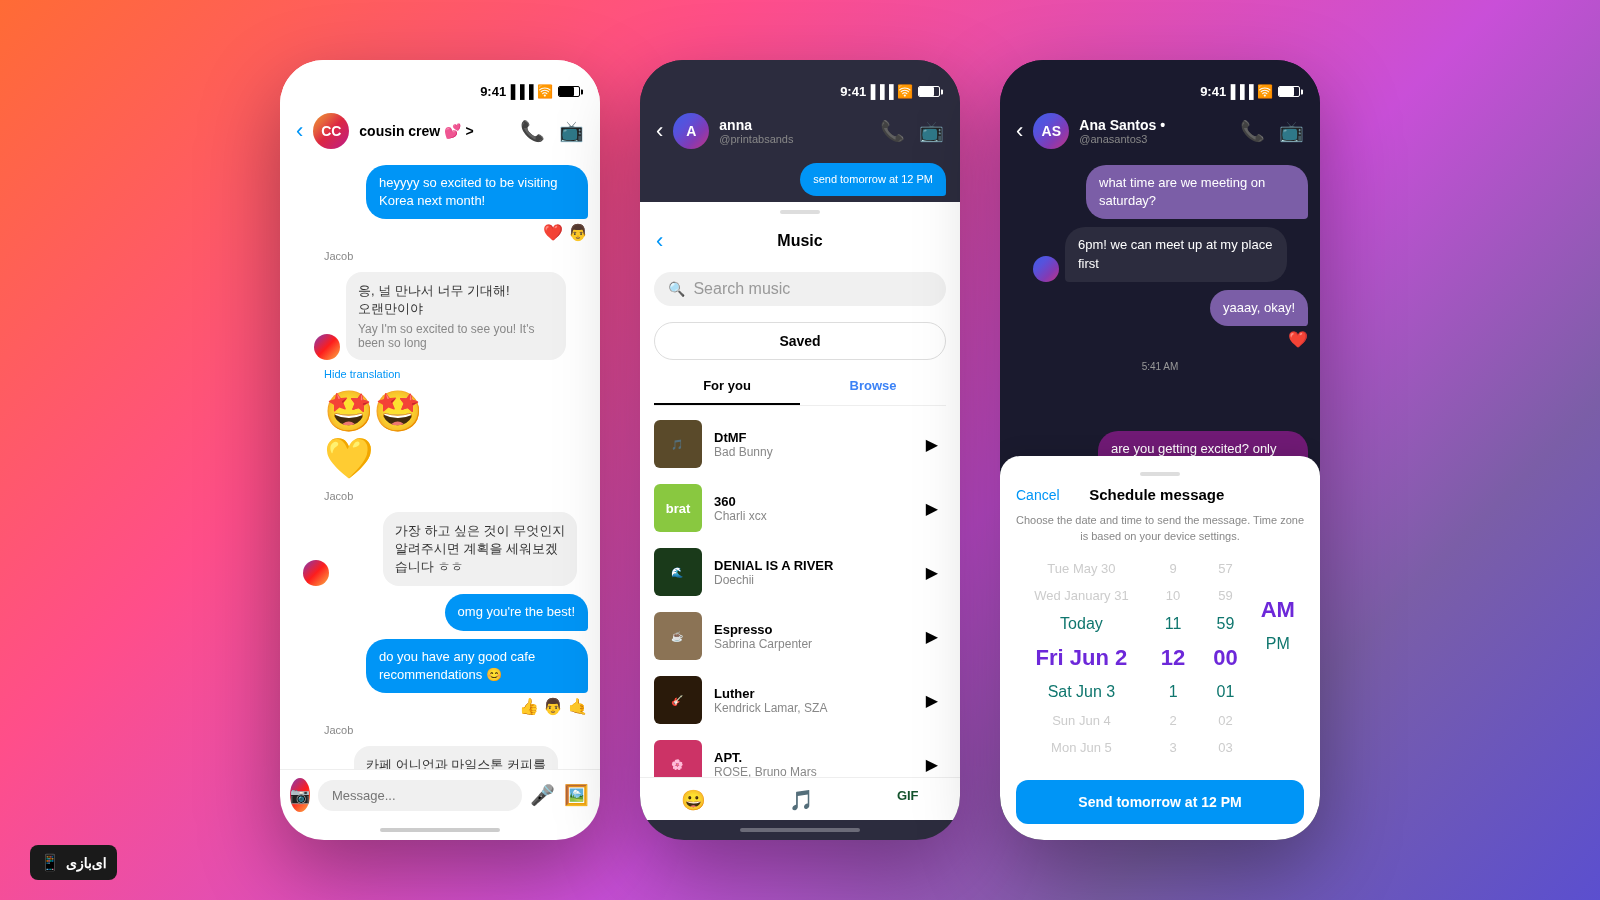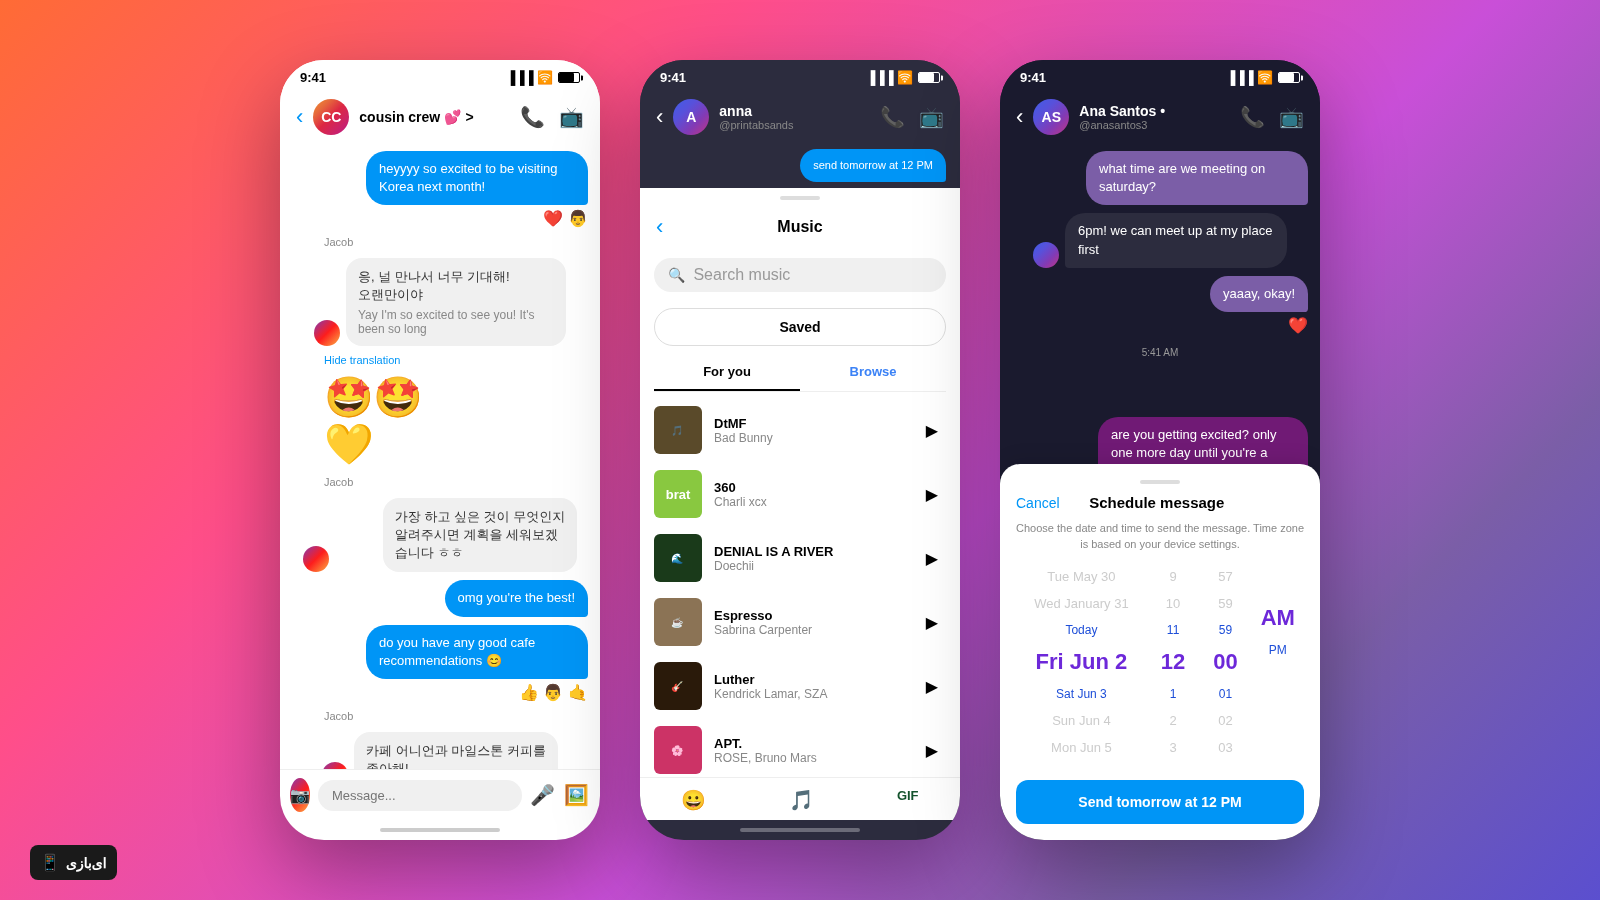--- a/index.html
+++ b/index.html
@@ -25,23 +25,23 @@
       box-shadow: 0 30px 80px rgba(0,0,0,0.35);
       overflow: hidden;
       position: relative;
       display: flex;
       flex-direction: column;
     }
 
     
     .status-bar {
       display: flex;
-      justify-content: space-between;
-      align-items: center;
-      padding: 10px 20px 6px;
+      justify-content: flex-end;
+      align-items: center;
+      padding: 24px 20px 6px;
       font-size: 13px;
       font-weight: 600;
       flex-shrink: 0;
     }
     .status-bar.light { color: #000; background: #fff; }
     .status-bar.dark { color: #fff; background: #1a1a2e; }
     .status-bar.gray { color: #fff; background: #2c2c3e; }
 
     .status-icons {
       display: flex;
@@ -480,22 +480,22 @@
       padding: 5px 2px;
       font-size: 13px;
       color: #ccc;
     }
     .picker-item.selected {
       font-size: 22px;
       font-weight: 700;
       color: #6d28d9;
     }
     .picker-item.near {
-      font-size: 12px;
-      color: #1d4ed8;
+      font-size: 16px;
+      color: #0f766e;
     }
 
     .send-btn {
       width: 100%;
       background: #0095f6;
       color: #fff;
       border: none;
       border-radius: 12px;
       padding: 14px;
       font-size: 14px;

